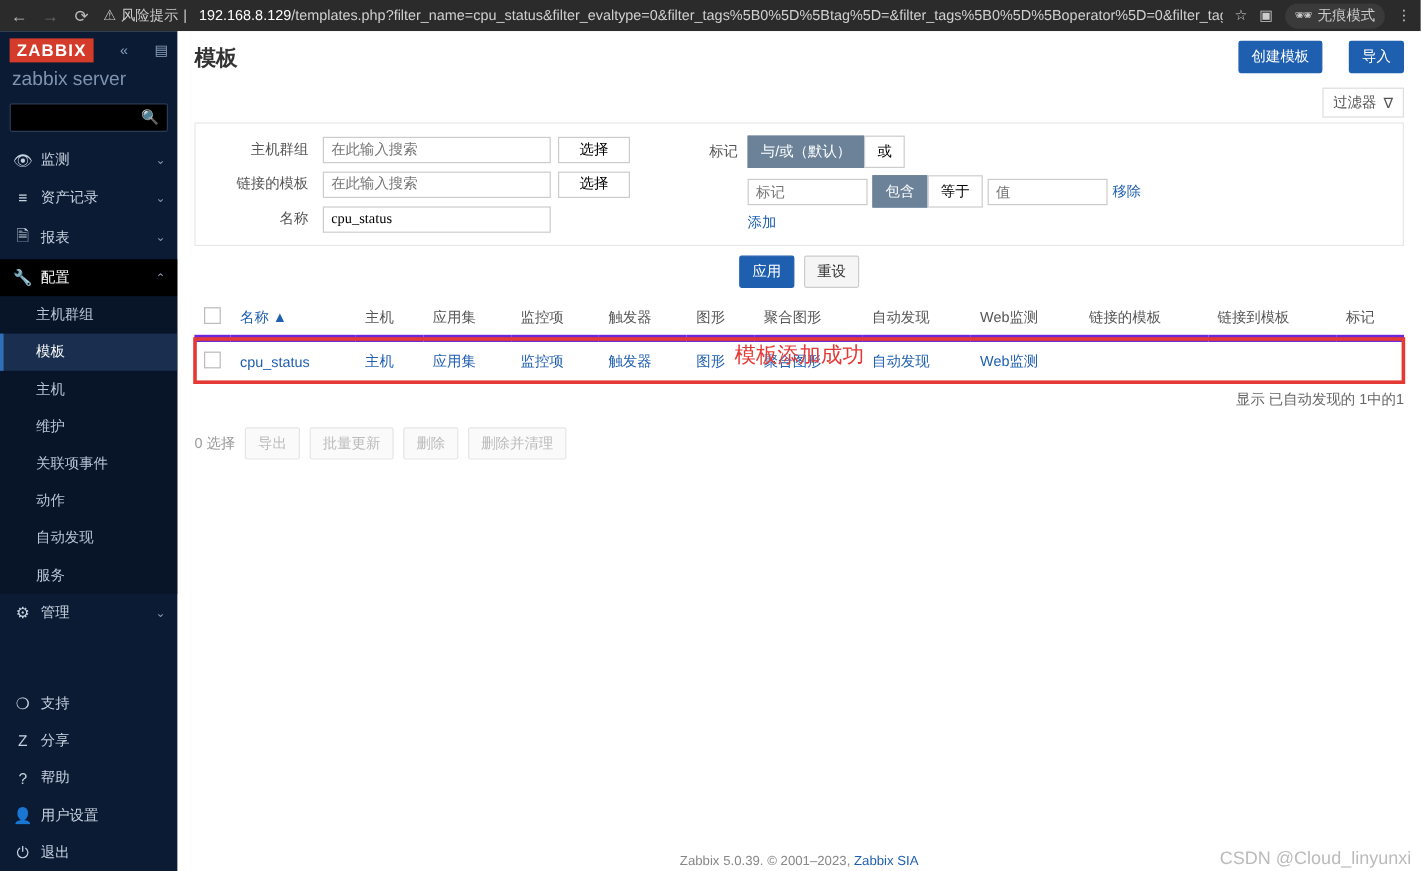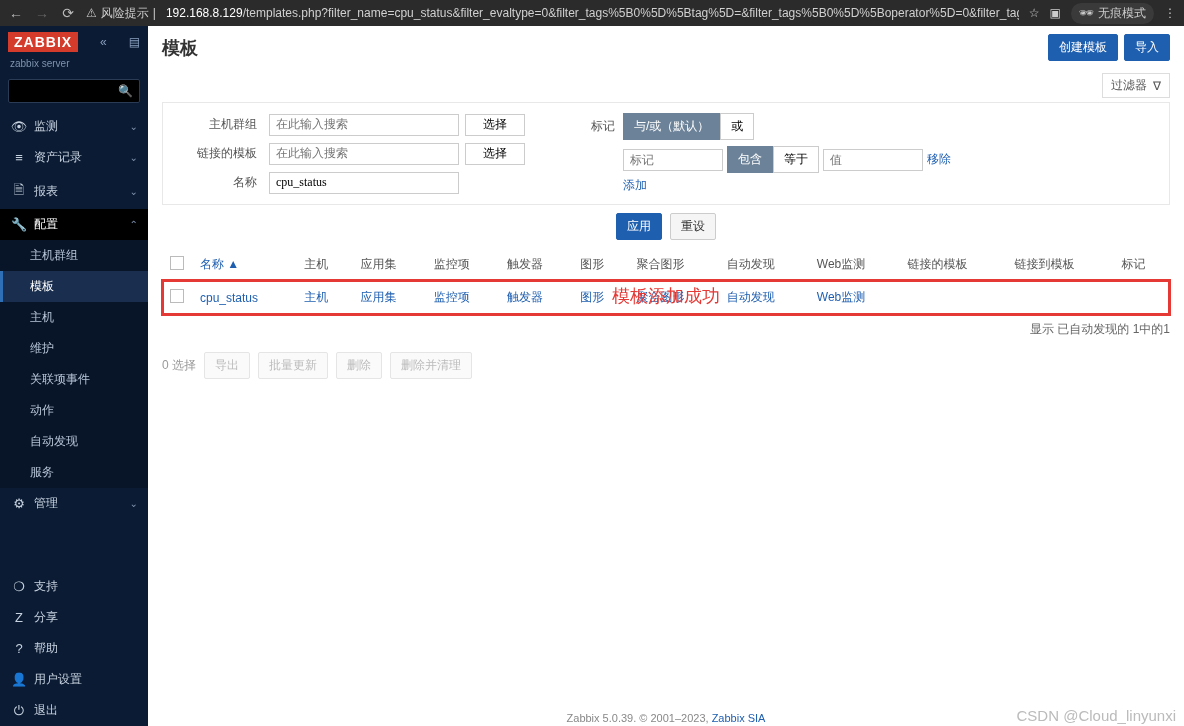--- a/index.html
+++ b/index.html
@@ -14,40 +14,40 @@
 .browser-bar .right { display: flex; align-items: center; gap: 10px; font-size: 12px; }
 .incog { background: #3a3a3a; border-radius: 12px; padding: 2px 8px; display: flex; align-items: center; gap: 4px; }
 
 .app { display: flex; height: 700px; }
 
 
 .sidebar { width: 148px; background: #0b1b33; color: #c7d2e0; display: flex; flex-direction: column; }
 .logo-row { display: flex; align-items: center; padding: 6px 8px; gap: 6px; }
 .logo { background: #d43b2a; color: #fff; font-weight: bold; padding: 2px 6px; font-size: 14px; letter-spacing: 1px; }
 .collapse { color: #8aa0bf; font-size: 12px; margin-left: auto; }
-.server { padding: 0 10px 6px; font-size: 10px; color: #7e93af; }
+.server { padding: 0 10px 6px; font-size: 16px; color: #7e93af; }
 .search-wrap { padding: 4px 8px 8px; }
 .search-box { background: #000; border: 1px solid #2a3b55; height: 24px; border-radius: 2px; display: flex; align-items: center; justify-content: flex-end; padding-right: 6px; color: #8aa0bf; }
 .menu { list-style: none; }
 .menu-item { display: flex; align-items: center; padding: 7px 10px; cursor: pointer; font-size: 12px; color: #c7d2e0; }
 .menu-item .mi-ico { width: 18px; text-align: center; margin-right: 6px; font-size: 13px; }
 .menu-item .chev { margin-left: auto; font-size: 10px; color: #7e93af; }
 .menu-item.active-top { background: #000; color: #fff; }
 .submenu { list-style: none; background: #081427; }
 .submenu li { padding: 7px 10px 7px 30px; cursor: pointer; color: #b7c5d8; font-size: 12px; }
 .submenu li.active { background: #1a2f4f; border-left: 3px solid #2f6fb5; padding-left: 27px; color: #fff; }
 .sidebar .spacer { flex: 1; }
 .bottom-menu li { display: flex; align-items: center; padding: 7px 10px; cursor: pointer; color: #c7d2e0; font-size: 12px; }
 .bottom-menu li .mi-ico { width: 18px; text-align: center; margin-right: 6px; font-size: 13px; }
 
 
 .main { flex: 1; background: #fff; display: flex; flex-direction: column; position: relative; }
 .page-head { display: flex; align-items: center; padding: 8px 14px; }
 .page-title { font-size: 18px; color: #333; }
-.head-buttons { margin-left: auto; display: flex; gap: 6px; }
+.head-buttons { margin-left: auto; display: flex; gap: 22px; }
 .btn { border: 1px solid #ccc; background: #f5f5f5; padding: 4px 10px; font-size: 12px; cursor: pointer; border-radius: 2px; color: #333; }
 .btn.primary { background: #1f5fb0; border-color: #1f5fb0; color: #fff; }
 
 
 .filter-toggle { display: flex; justify-content: flex-end; padding: 4px 14px; }
 .filter-toggle-box { border: 1px solid #ddd; padding: 3px 8px; display: flex; align-items: center; gap: 6px; font-size: 12px; cursor: pointer; color: #555; }
 
 
 .filter-panel { border: 1px solid #e8e8e8; margin: 0 14px; padding: 10px 20px; display: flex; gap: 60px; }
 .fgrid-left { display: grid; grid-template-columns: 80px 190px 60px; gap: 6px 6px; align-items: center; }
@@ -61,21 +61,21 @@
 .toggle-grp button { border: 1px solid #ccc; background: #fff; padding: 4px 10px; font-size: 12px; cursor: pointer; }
 .toggle-grp button.on { background: #6c8299; color: #fff; border-color: #6c8299; }
 .tag-row { display: flex; gap: 4px; align-items: center; margin-left: 38px; }
 .tag-row input { border: 1px solid #ccc; height: 22px; padding: 0 6px; font-size: 12px; width: 100px; }
 .link-a { color: #1f5fb0; cursor: pointer; font-size: 12px; }
 .filter-actions { display: flex; justify-content: center; gap: 8px; padding: 8px 0 4px; }
 
 
 .tbl-wrap { margin: 6px 14px 0; }
 table { width: 100%; border-collapse: collapse; font-size: 12px; }
-thead th { text-align: left; padding: 6px 8px; color: #555; font-weight: normal; border-bottom: 2px solid #6d28d9; }
+thead th { text-align: left; padding: 6px 8px; color: #555; font-weight: normal; border-bottom: 6px solid #6d28d9; }
 thead th.sort { color: #1f5fb0; }
 tbody td { padding: 8px 8px; border-bottom: 1px solid #eee; }
 tbody td a, tbody td .link-a { color: #1f5fb0; }
 .row-highlight { outline: 3px solid #e53935; outline-offset: -2px; }
 .chk { width: 14px; height: 14px; border: 1px solid #bbb; display: inline-block; }
 
 .table-foot { text-align: right; padding: 6px 14px; color: #666; font-size: 12px; }
 
 
 .bulk { display: flex; align-items: center; gap: 8px; padding: 8px 14px; color: #999; font-size: 12px; }

